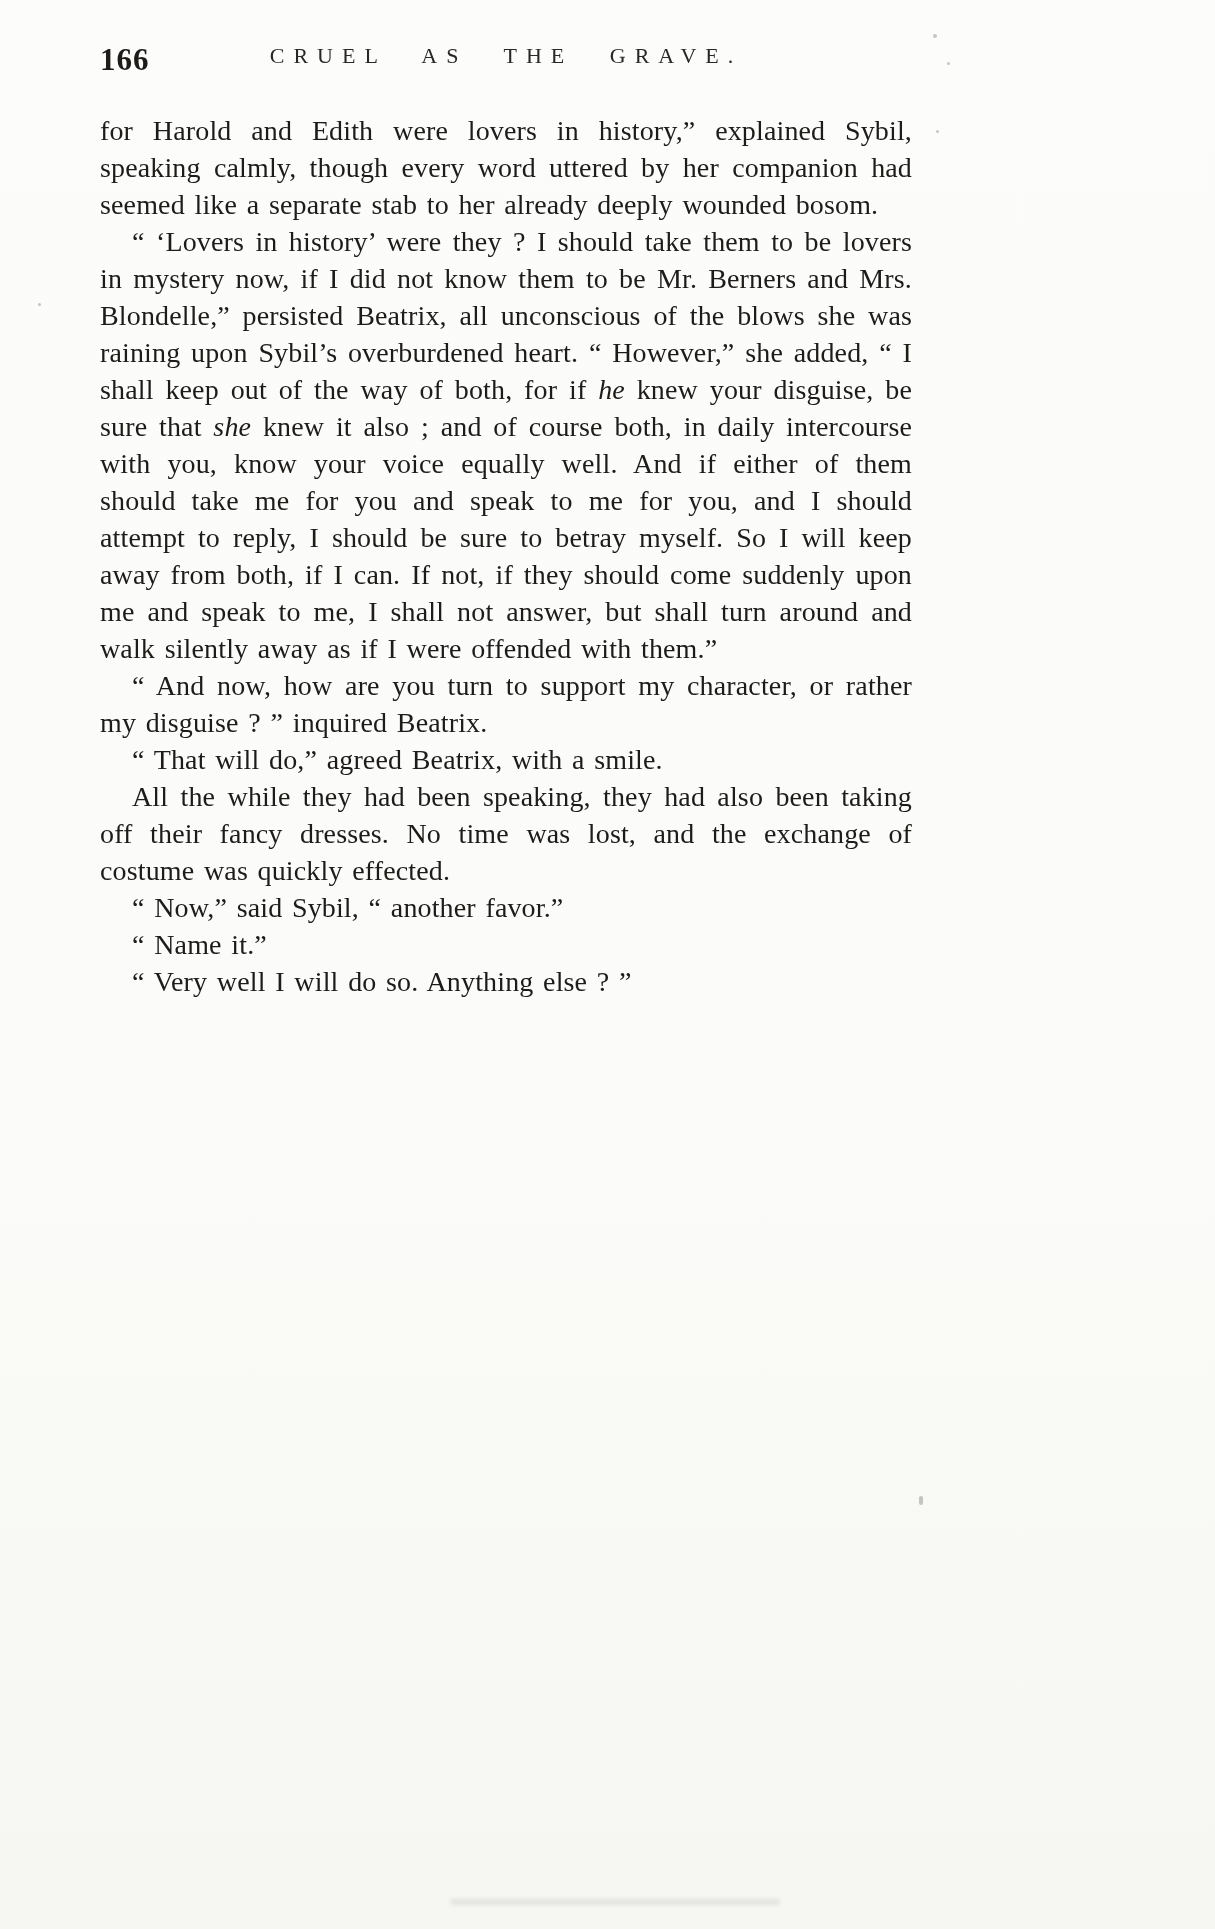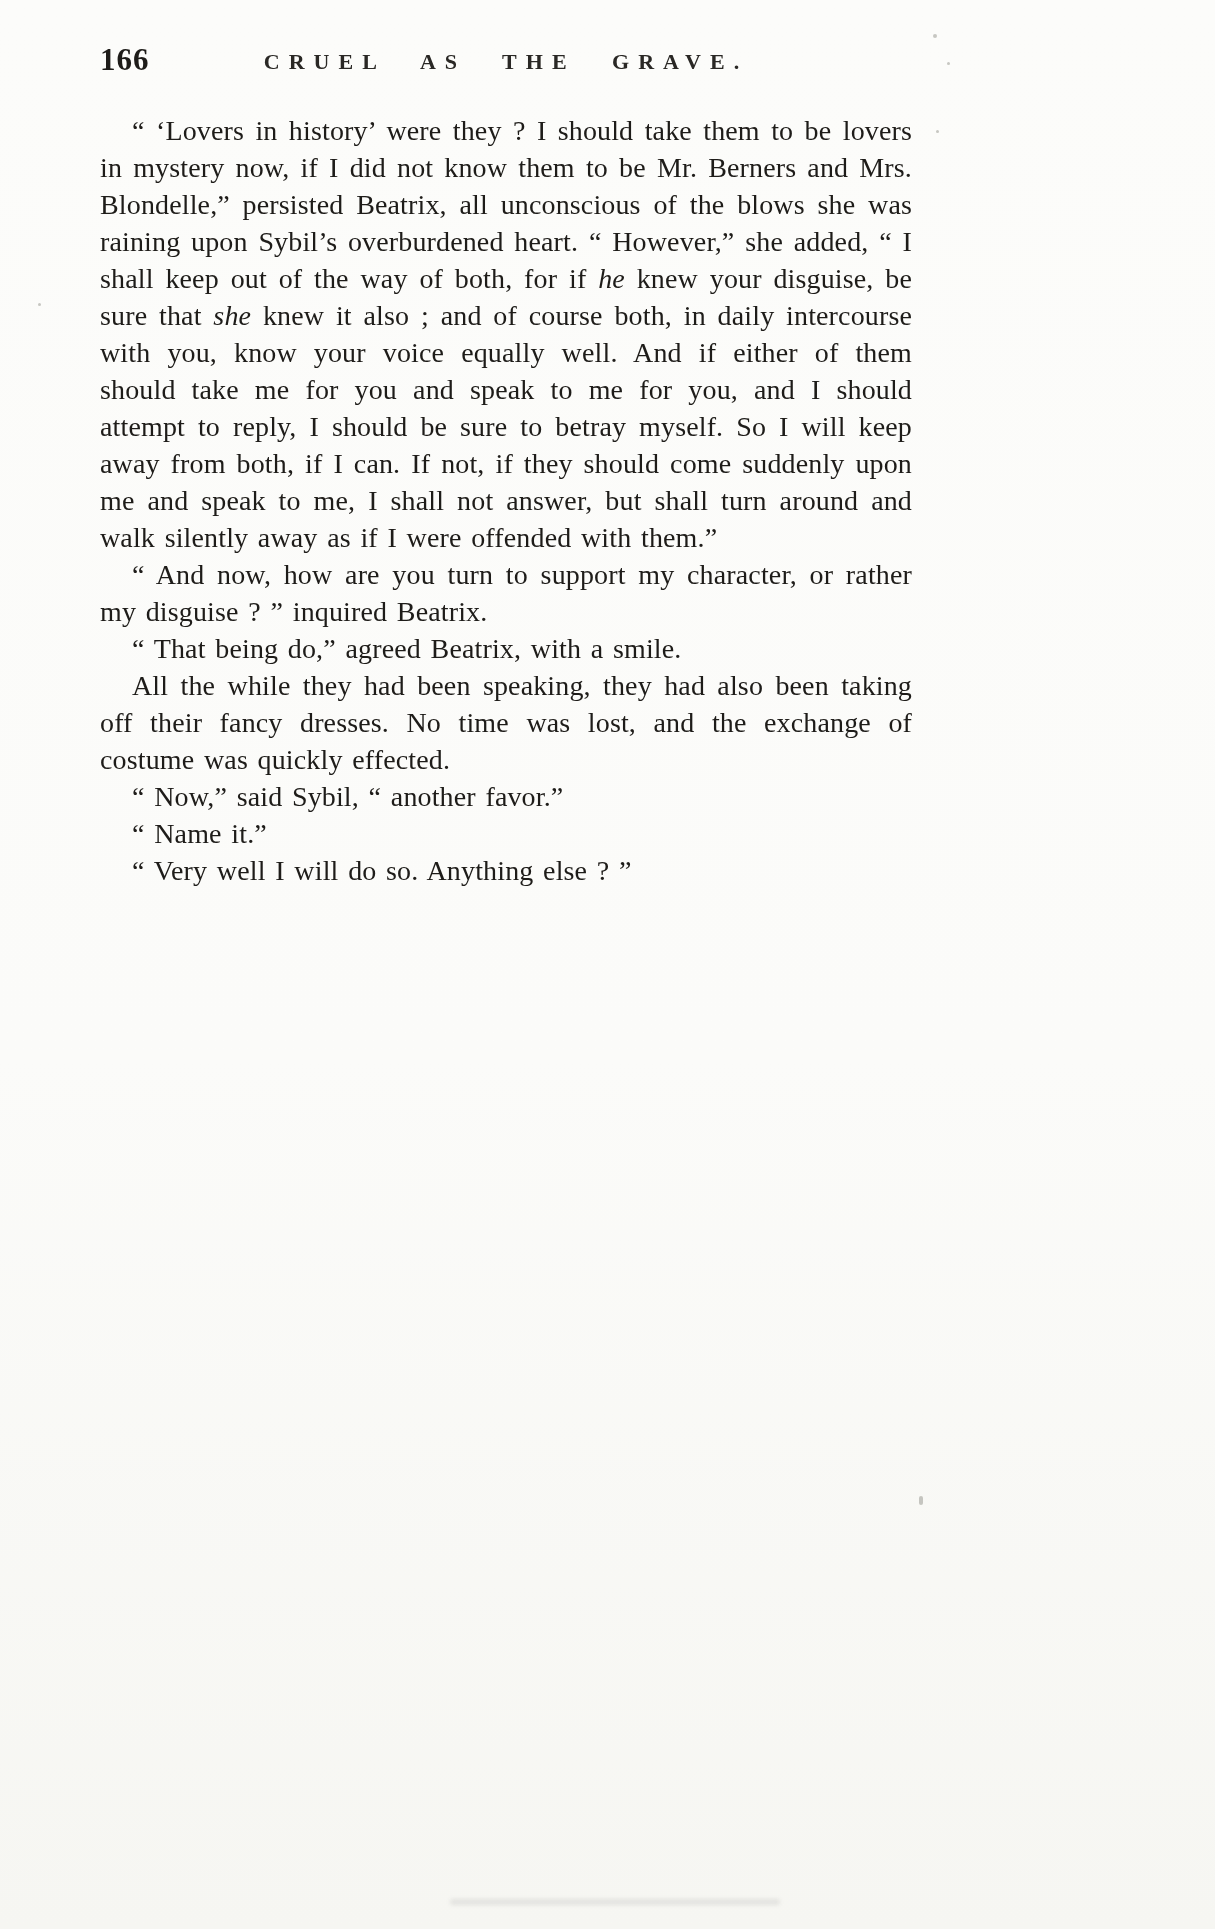--- a/index.html
+++ b/index.html
@@ -42,24 +42,24 @@
     top: 0;
     font-size: 31px;
     font-weight: 700;
     letter-spacing: 1px;
   }
 
   .running-title {
     position: absolute;
     left: 0;
     right: 0;
-    top: 7px;
+    top: 1px;
     text-align: center;
     font-size: 22px;
-    font-weight: 700;
+    font-weight: 400;
     letter-spacing: 9px;
     word-spacing: 22px;
     color: #2a2825;
   }
 
   .page-body .para {
     font-size: 28px;
     line-height: 37px;
     text-align: justify;
     word-spacing: 0.09em;
@@ -102,23 +102,24 @@
 <div class="page">
 
   <div class="content">
 
     <header class="page-header">
       <span class="page-number">166</span>
       <span class="running-title">CRUEL AS THE GRAVE.</span>
     </header>
 
     <main class="page-body">
+        <p class="para"><span>for Harold and Edith were lovers in history,” explained Sybil, speaking calmly, though every word uttered by her companion had seemed like a separate stab to her already deeply wounded bosom.</span></p>
         <p class="para indent"><span>“ ‘Lovers in history’ were they ?  I should take them to be lovers in mystery now, if I did not know them to be Mr. Berners and Mrs. Blondelle,” persisted Beatrix, all unconscious of the blows she was raining upon Sybil’s overburdened heart.  “ However,” she added, “ I shall keep out of the way of both, for if </span><span class="em">he</span><span> knew your disguise, be sure that </span><span class="em">she</span><span> knew it also ; and of course both, in daily intercourse with you, know your voice equally well.  And if either of them should take me for you and speak to me for you, and I should attempt to reply, I should be sure to betray myself.  So I will keep away from both, if I can.  If not, if they should come suddenly upon me and speak to me, I shall not answer, but shall turn around and walk silently away as if I were offended with them.”</span></p>
         <p class="para indent"><span>“ And now, how are you turn to support my character, or rather my disguise ? ” inquired Beatrix.</span></p>
-        <p class="para indent"><span>“ That being do,” agreed Beatrix, with a smile.</span></p>
+        <p class="para indent"><span>“ That will do,” agreed Beatrix, with a smile.</span></p>
         <p class="para indent"><span>All the while they had been speaking, they had also been taking off their fancy dresses.  No time was lost, and the exchange of costume was quickly effected.</span></p>
         <p class="para indent"><span>“ Now,” said Sybil, “ another favor.”</span></p>
         <p class="para indent"><span>“ Name it.”</span></p>
         <p class="para indent"><span>“ Very well I will do so.  Anything else ? ”</span></p>
       </main>
 
   </div>
 
   <span class="speck speck-1"></span>
   <span class="speck speck-2"></span>

